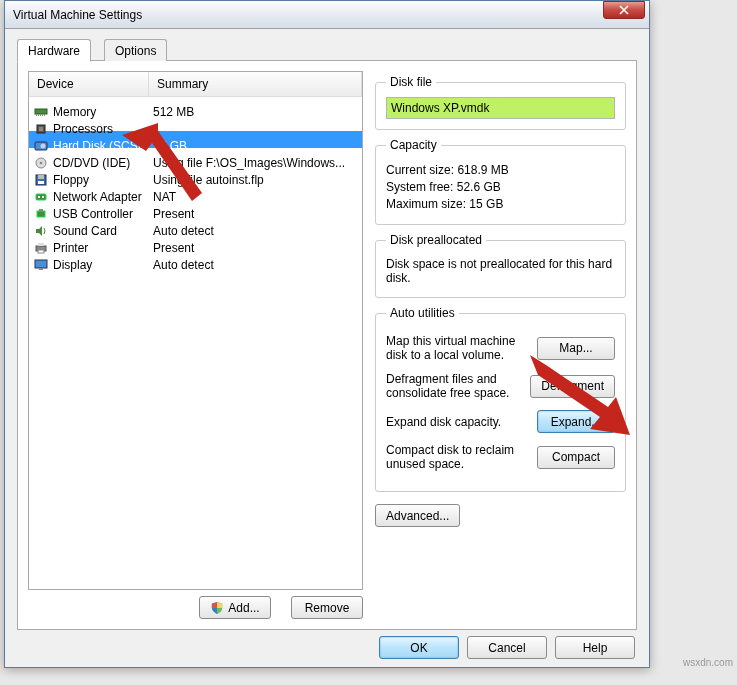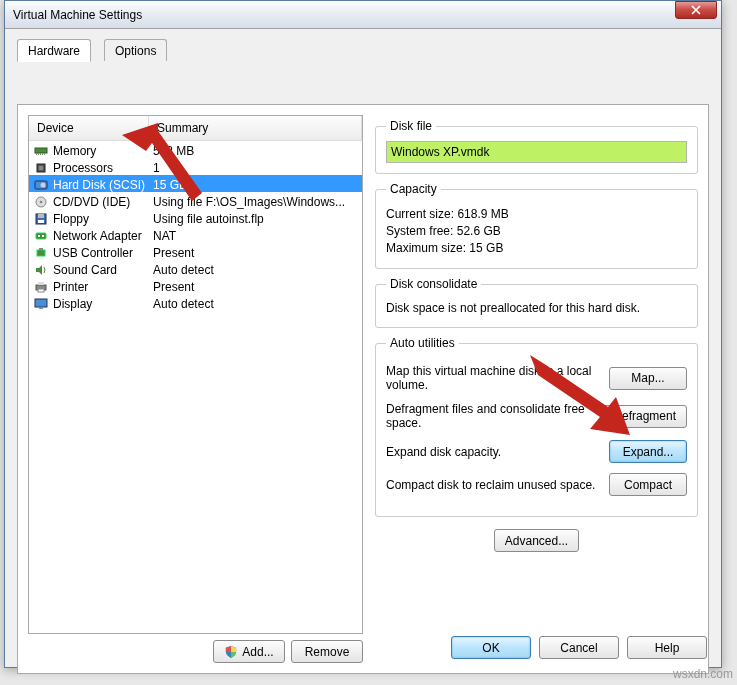--- a/index.html
+++ b/index.html
@@ -1,58 +1,58 @@
 <!DOCTYPE html>
 <html><head>
 <meta charset="utf-8">
 <style>
   * { box-sizing: border-box; font-family: "Segoe UI", Tahoma, sans-serif; font-size: 12px; }
   body { margin: 0; background: #e8e8e8; width: 737px; height: 685px; position: relative; }
-  .window { position: absolute; left: 4px; top: 0; width: 718px; height: 668px; background: #f0f0f0; border: 1px solid #5a7ba0; box-shadow: 0 2px 10px rgba(0,0,0,0.3); }
+  .window { position: absolute; left: 4px; top: 0; width: 646px; height: 668px; background: #f0f0f0; border: 1px solid #5a7ba0; box-shadow: 0 2px 10px rgba(0,0,0,0.3); }
   .titlebar { height: 28px; background: linear-gradient(#fdfdfe,#e9edf3 45%,#d7dee8); display: flex; align-items: center; padding-left: 8px; border-bottom: 1px solid #a0a0a0; }
   .titlebar-text { color: #000; }
   .close-btn { margin-left: auto; width: 42px; height: 18px; background: linear-gradient(#e79a96,#c9504a 45%,#b12a21); border: 1px solid #8a2b25; border-radius: 0 0 3px 3px; color: #fff; display: flex; align-items: center; justify-content: center; font-weight: bold; margin-right: 4px; margin-top: -10px; }
   .close-btn svg { width: 10px; height: 10px; }
   .content { padding: 10px 12px 8px; }
   .tabs { display: flex; margin-bottom: -1px; position: relative; z-index: 2; }
   .tab { padding: 4px 10px 3px; border: 1px solid #aaa; border-bottom: none; background: #f0f0f0; border-radius: 3px 3px 0 0; margin-right: 13px; cursor: pointer; }
   .tab.active { background: #fff; border-bottom: 1px solid #fff; margin-bottom: -1px; }
-  .tab-body { display: flex; gap: 12px; margin-top: 44px; }
+  .tab-body { display: flex; gap: 12px; }
   .left-panel { width: 335px; display: flex; flex-direction: column; }
   .dev-table { border: 1px solid #aaa; background: #fff; height: 530px; display: flex; flex-direction: column; }
   .dev-header { display: flex; border-bottom: 1px solid #ddd; background: linear-gradient(#fdfdfd,#ececec); }
   .dev-header div { padding: 5px 8px; border-right: 1px solid #ddd; }
   .col-device { width: 120px; }
   .col-summary { flex: 1; }
   .dev-rows { flex: 1; overflow: hidden; }
-  .dev-row { display: flex; align-items: flex-end; height: 17px; padding: 0 4px; cursor: pointer; }
+  .dev-row { display: flex; align-items: flex-start; height: 17px; padding: 8px 4px; cursor: pointer; }
   .dev-row.selected { background: #3399ff; color: #fff; }
   .dev-row .icon { width: 16px; height: 14px; margin-right: 4px; display: flex; align-items: center; justify-content: center; }
   .dev-row .d-name { width: 94px; white-space: nowrap; overflow: hidden; text-overflow: ellipsis; }
   .dev-row .d-sum { flex: 1; white-space: nowrap; overflow: hidden; text-overflow: ellipsis; padding-left: 6px; }
-  .btn-row { display: flex; justify-content: flex-end; gap: 6px; margin-top: 6px; }
+  .btn-row { display: flex; justify-content: flex-end; gap: 20px; margin-top: 6px; }
   .btn { min-width: 72px; height: 23px; background: linear-gradient(#fdfdfd,#e4e4e4); border: 1px solid #8a8a8a; border-radius: 3px; display: inline-flex; align-items: center; justify-content: center; gap: 4px; cursor: pointer; padding: 0 10px; }
   .btn.highlight { border: 1px solid #3c7fb1; box-shadow: 0 0 2px #59b0e2 inset; background: linear-gradient(#eaf6fd,#bee6fd 45%,#a7d9f5); }
   .right-panel { flex: 1; display: flex; flex-direction: column; gap: 8px; padding-top: 4px; }
   fieldset { border: 1px solid #ccc; border-radius: 3px; padding: 8px 10px 10px; margin: 0; }
   legend { padding: 0 4px; color: #000; }
   .diskfile-input { width: 100%; height: 22px; border: 1px solid #b5b5b5; padding: 2px 4px; background: #bef264; }
   .cap-row { margin: 3px 0; }
   .util-row { display: flex; align-items: center; margin: 6px 0 10px; }
   .util-row .desc { flex: 1; padding-right: 10px; }
   .util-row .btn { min-width: 78px; }
-  .adv-row { display: flex; justify-content: center; margin-top: 4px; }
+  .adv-row { display: flex; justify-content: flex-start; margin-top: 4px; }
   .bottom-bar { position: absolute; bottom: 8px; right: 14px; display: flex; gap: 8px; }
   .bottom-bar .btn { min-width: 80px; }
   
   .ic { width: 14px; height: 12px; }
   
   .arrow1 { position: absolute; left: 122px; top: 115px; pointer-events: none; z-index: 10; }
   .arrow2 { position: absolute; left: 530px; top: 355px; pointer-events: none; z-index: 10; }
-  .watermark { position: absolute; right: 4px; bottom: 4px; font-size: 12px; color: #999; }
+  .watermark { position: absolute; right: 4px; bottom: 17px; font-size: 10px; color: #999; }
 </style>
 </head>
 <body>
 
 <div class="window">
   <div class="titlebar">
     <span class="titlebar-text">Virtual Machine Settings</span>
     <div class="close-btn">
       <svg viewBox="0 0 10 10">
           <path d="M1 1 L9 9 M9 1 L1 9" stroke="#fff" stroke-width="1.6"></path>
@@ -214,21 +214,21 @@
             <span>System free:</span>
             <span>52.6 GB</span>
           </div>
           <div class="cap-row">
             <span>Maximum size:</span>
             <span>15 GB</span>
           </div>
         </fieldset>
 
         <fieldset>
-          <legend>Disk consolidate</legend>
+          <legend>Disk preallocated</legend>
           <div style="margin:2px 0;">Disk space is not preallocated for this hard disk.</div>
         </fieldset>
 
         <fieldset>
           <legend>Auto utilities</legend>
           <div class="util-row">
             <div class="desc">Map this virtual machine disk to a local volume.</div>
             <button class="btn">Map...</button>
           </div>
           <div class="util-row">

